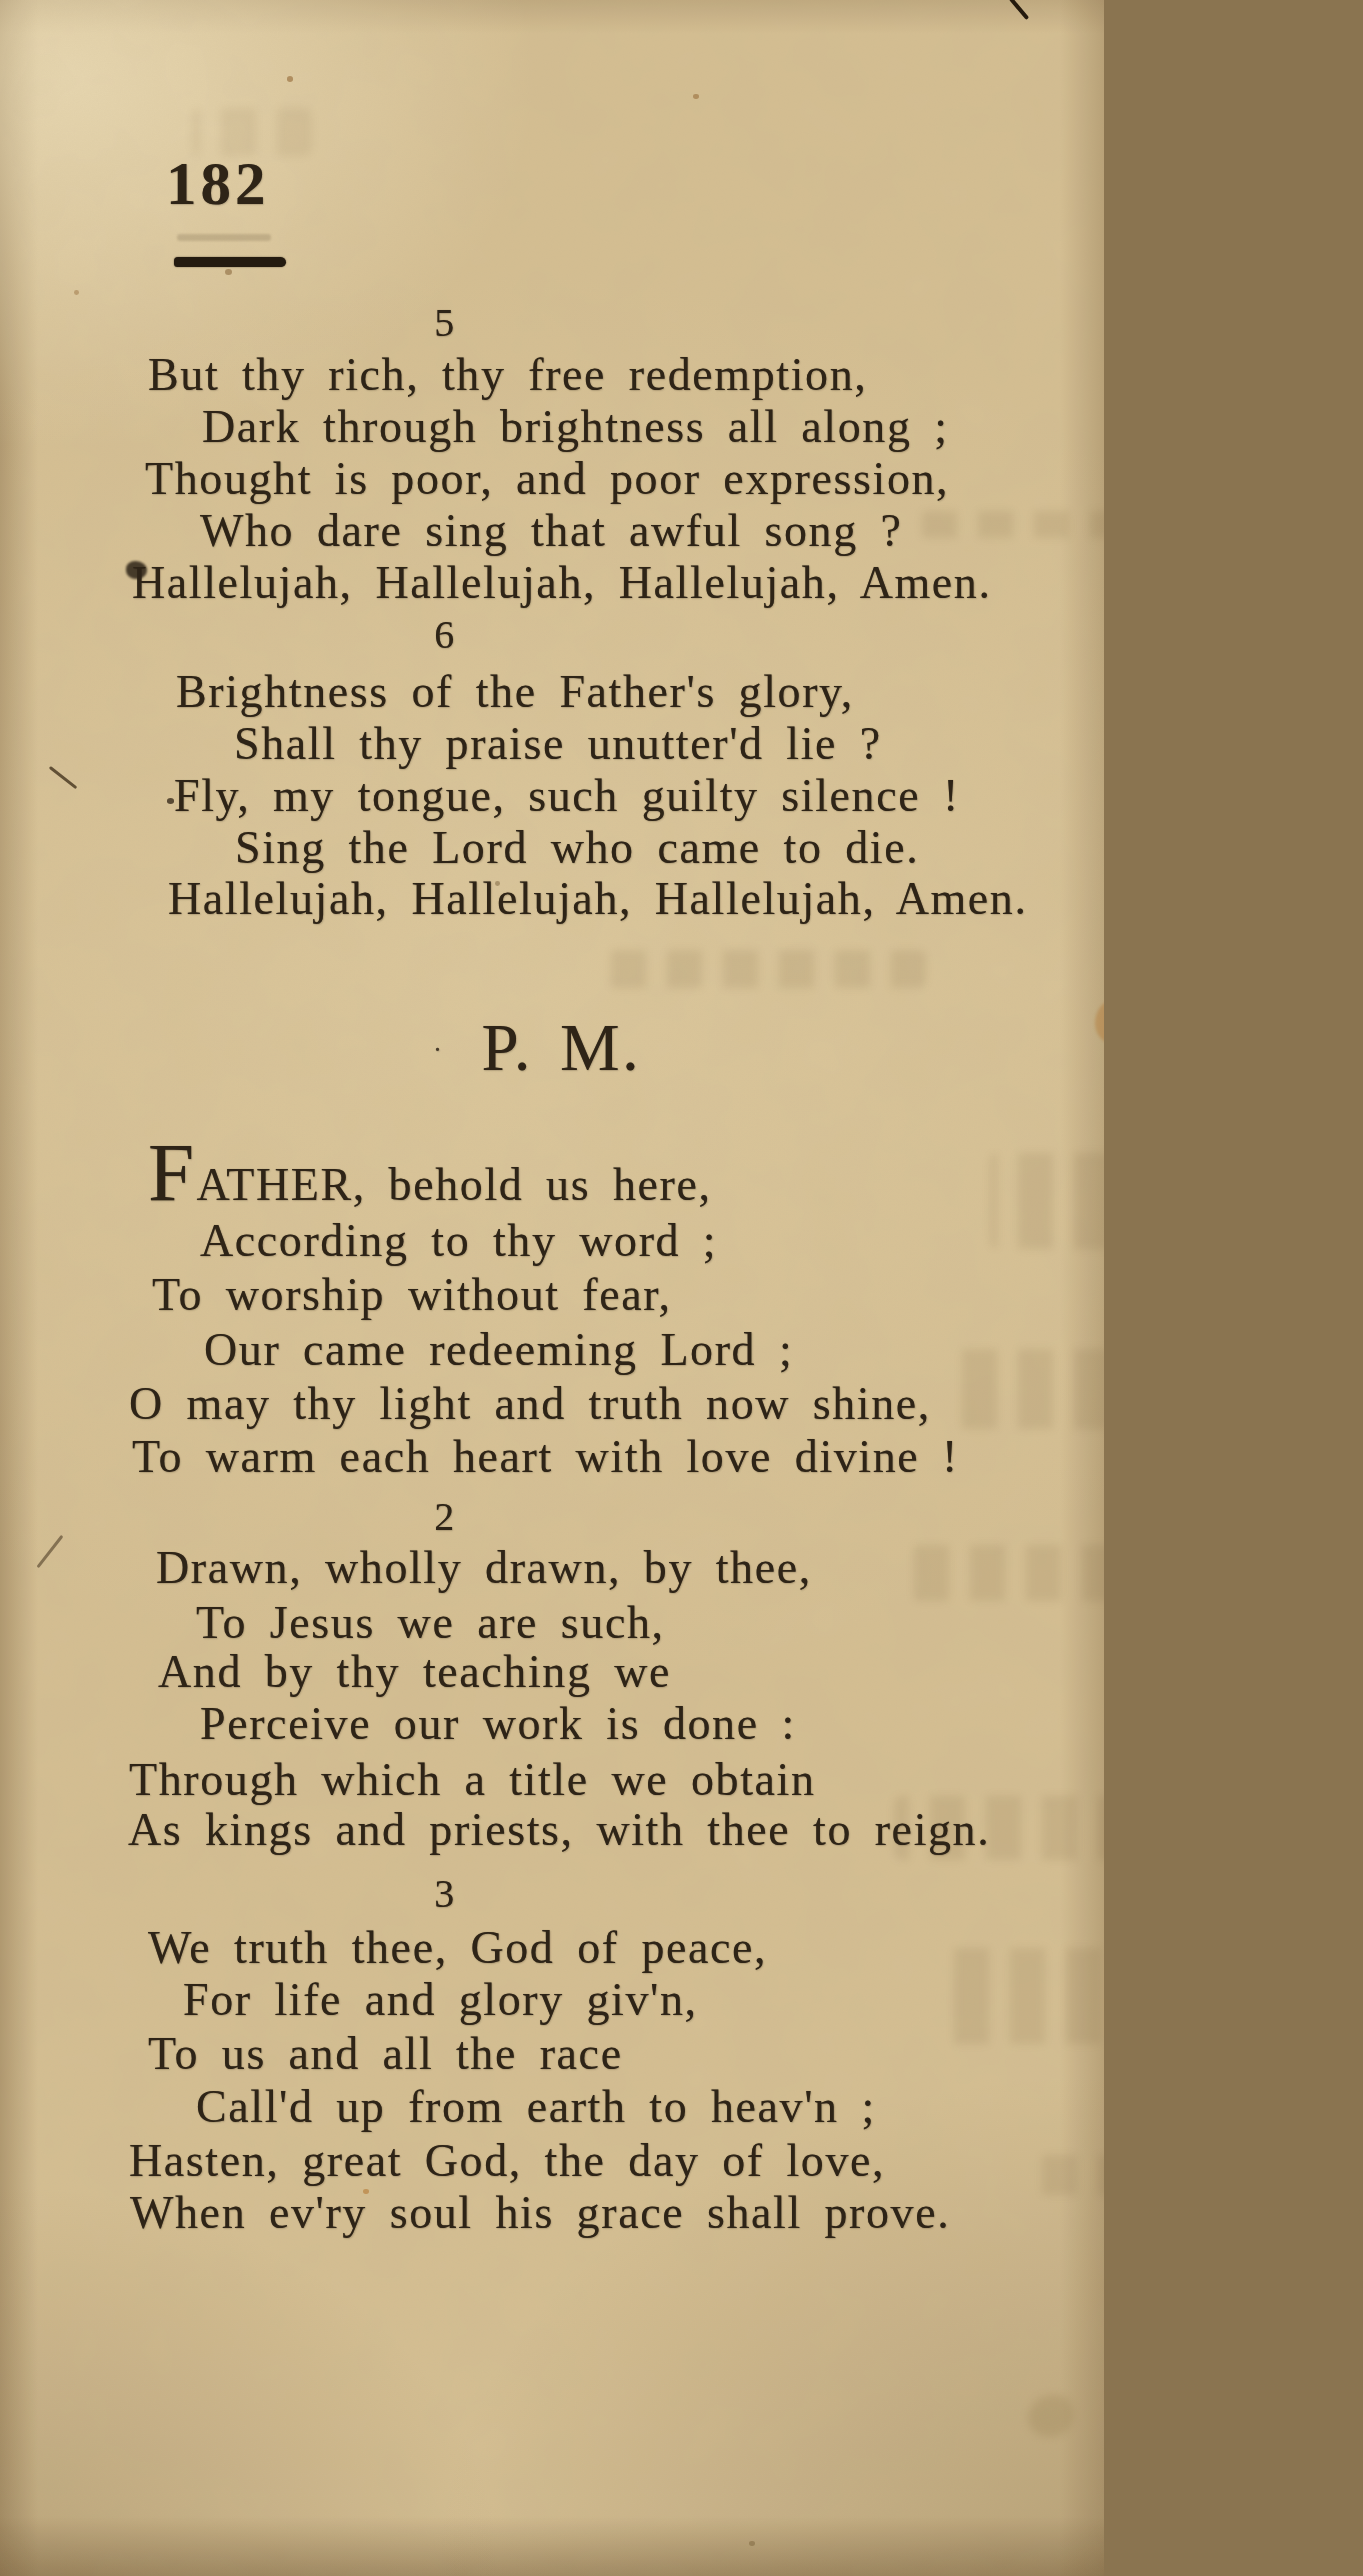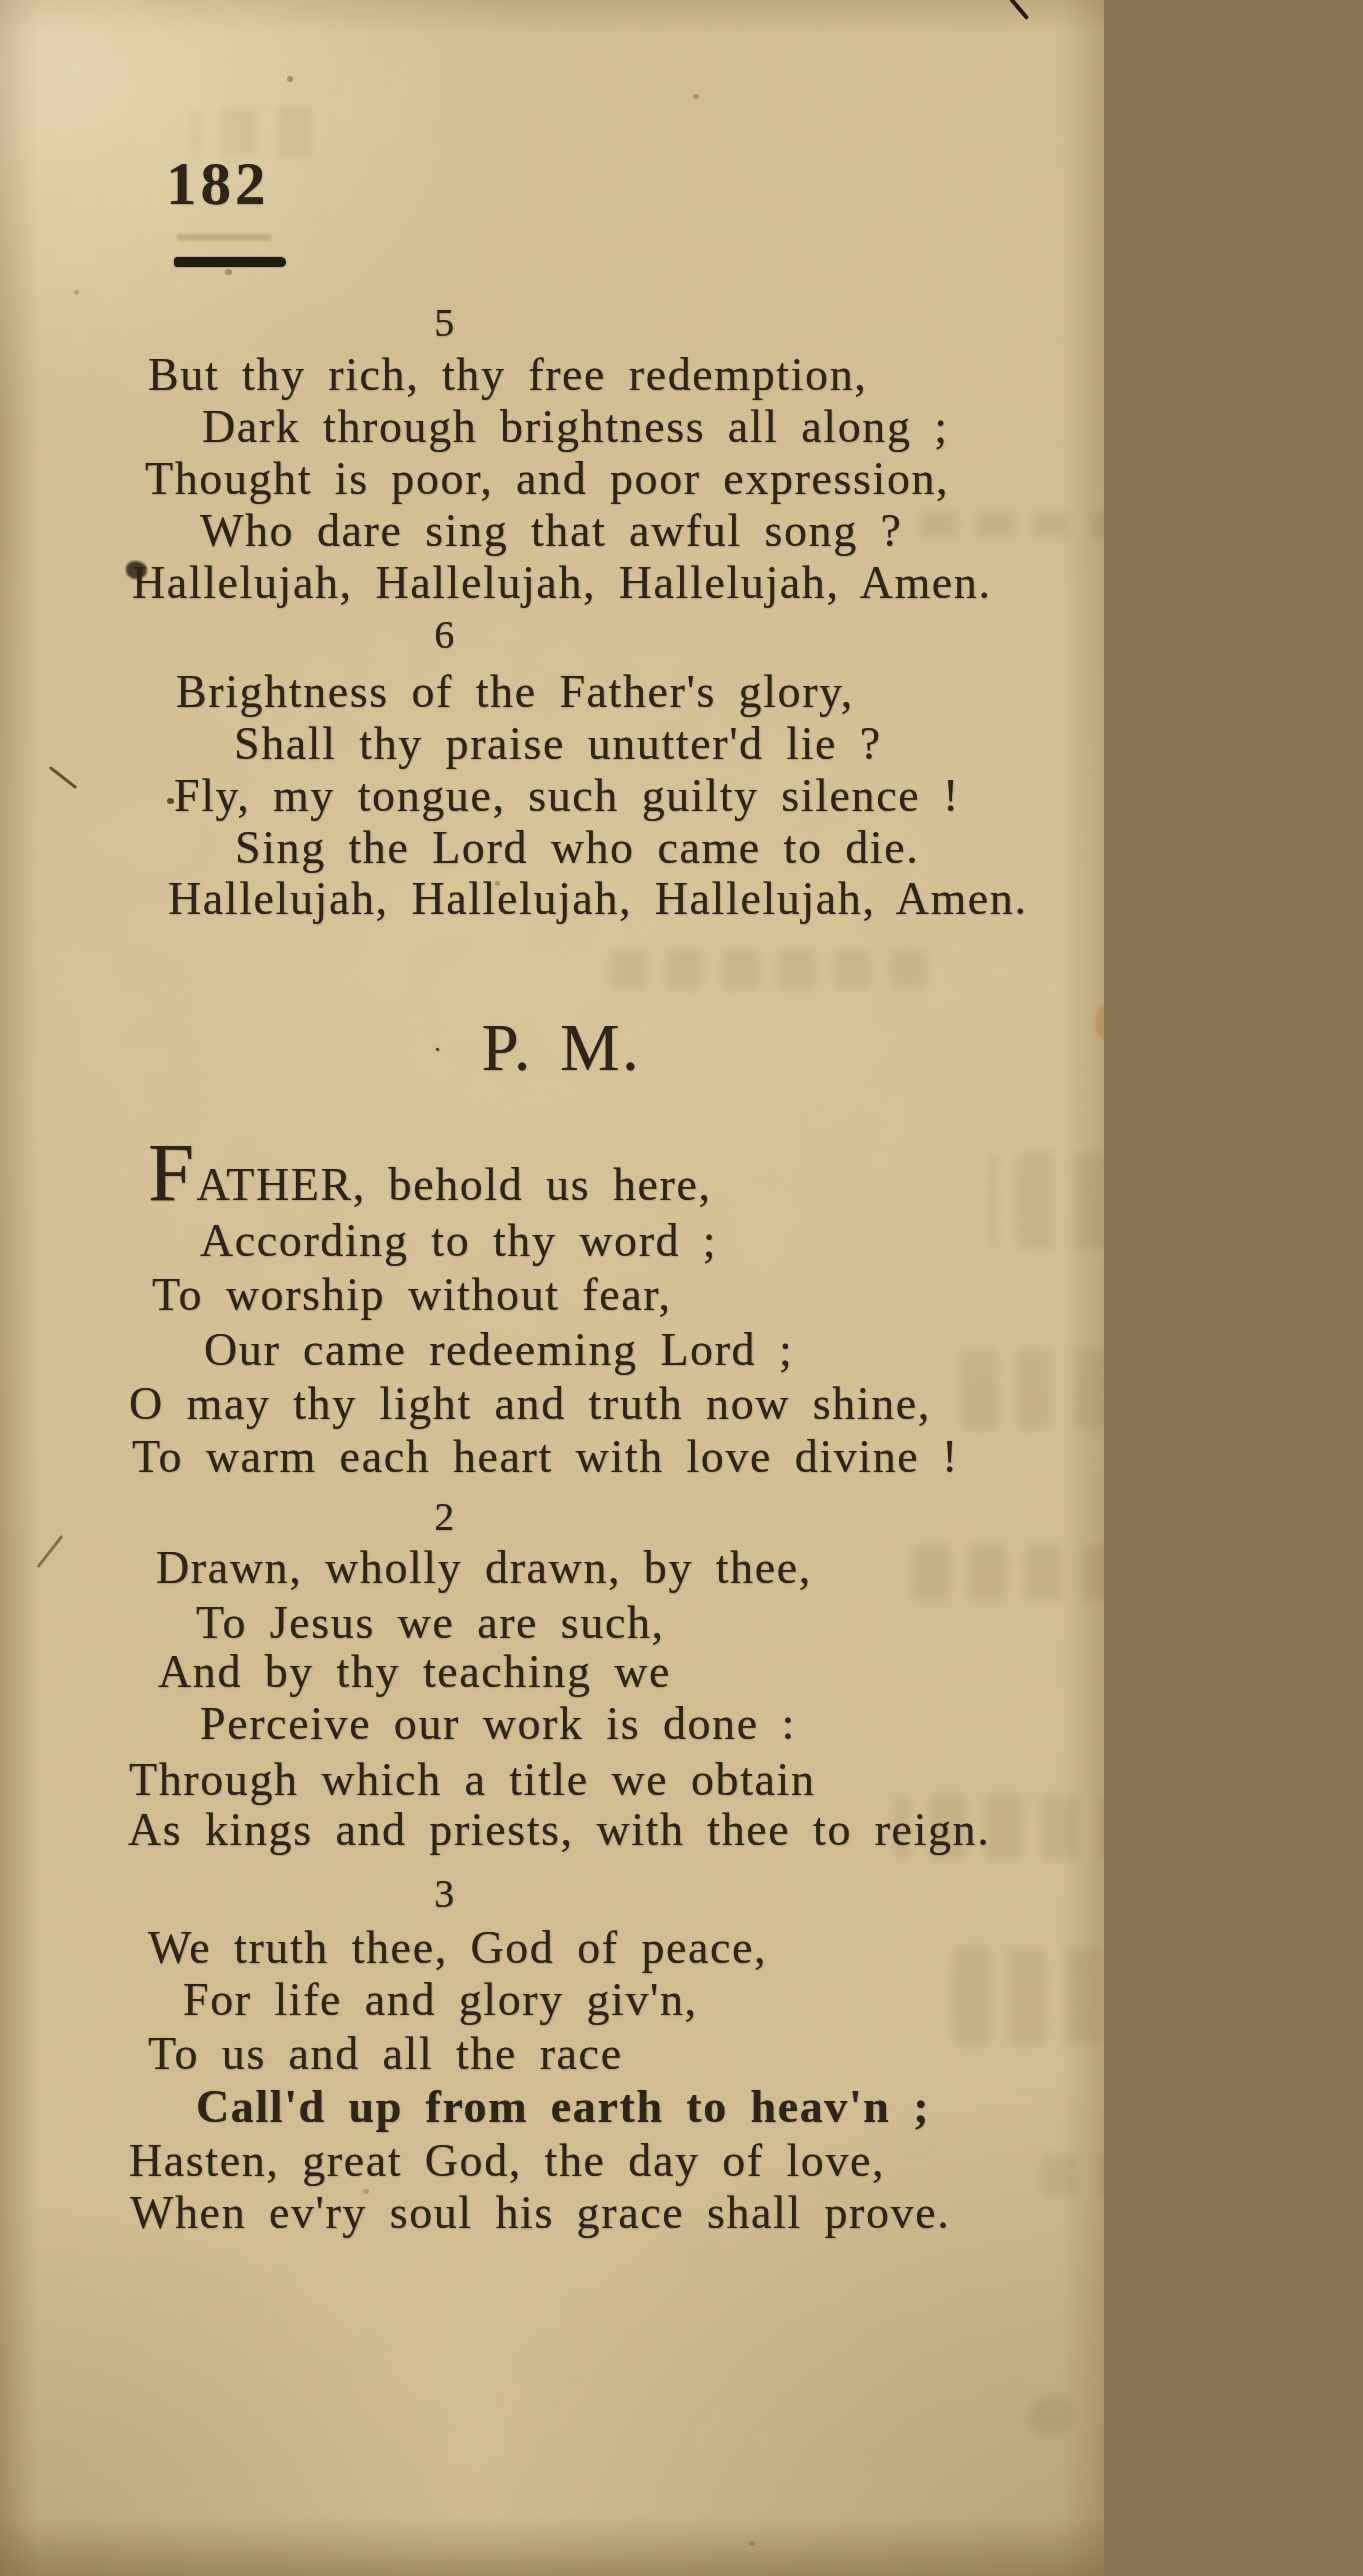--- a/index.html
+++ b/index.html
@@ -128,21 +128,21 @@
         <div class="ink" style="left: 156px; top: 1545px;">Drawn, wholly drawn, by thee,</div>
         <div class="ink" style="left: 196px; top: 1600px;">To Jesus we are such,</div>
         <div class="ink" style="left: 158px; top: 1649px;">And by thy teaching we</div>
         <div class="ink" style="left: 200px; top: 1701px;">Perceive our work is done :</div>
         <div class="ink" style="left: 129px; top: 1757px;">Through which a title we obtain</div>
         <div class="ink" style="left: 128px; top: 1807px;">As kings and priests, with thee to reign.</div>
         <div class="ink vnum" style="left: 421px; top: 1874px;">3</div>
         <div class="ink" style="left: 148px; top: 1925px;">We truth thee, God of peace,</div>
         <div class="ink" style="left: 172px; top: 1977px; margin-left: 11px;">For life and glory giv'n,</div>
         <div class="ink" style="left: 148px; top: 2031px;">To us and all the race</div>
-        <div class="ink" style="left: 196px; top: 2084px; font-weight: bold;">Call'd up from earth to heav'n ;</div>
+        <div class="ink" style="left: 196px; top: 2084px;">Call'd up from earth to heav'n ;</div>
         <div class="ink" style="left: 129px; top: 2138px;">Hasten, great God, the day of love,</div>
         <div class="ink" style="left: 130px; top: 2190px;">When ev'ry soul his grace shall prove.</div>
       </div>
   </div>
 
   <div class="blot"></div>
 
   <div class="flydot"></div>
 
   <div class="stroke" style="left:46px;top:776px;width:34px;height:3.2px;transform:rotate(38deg);opacity:.8;"></div>

